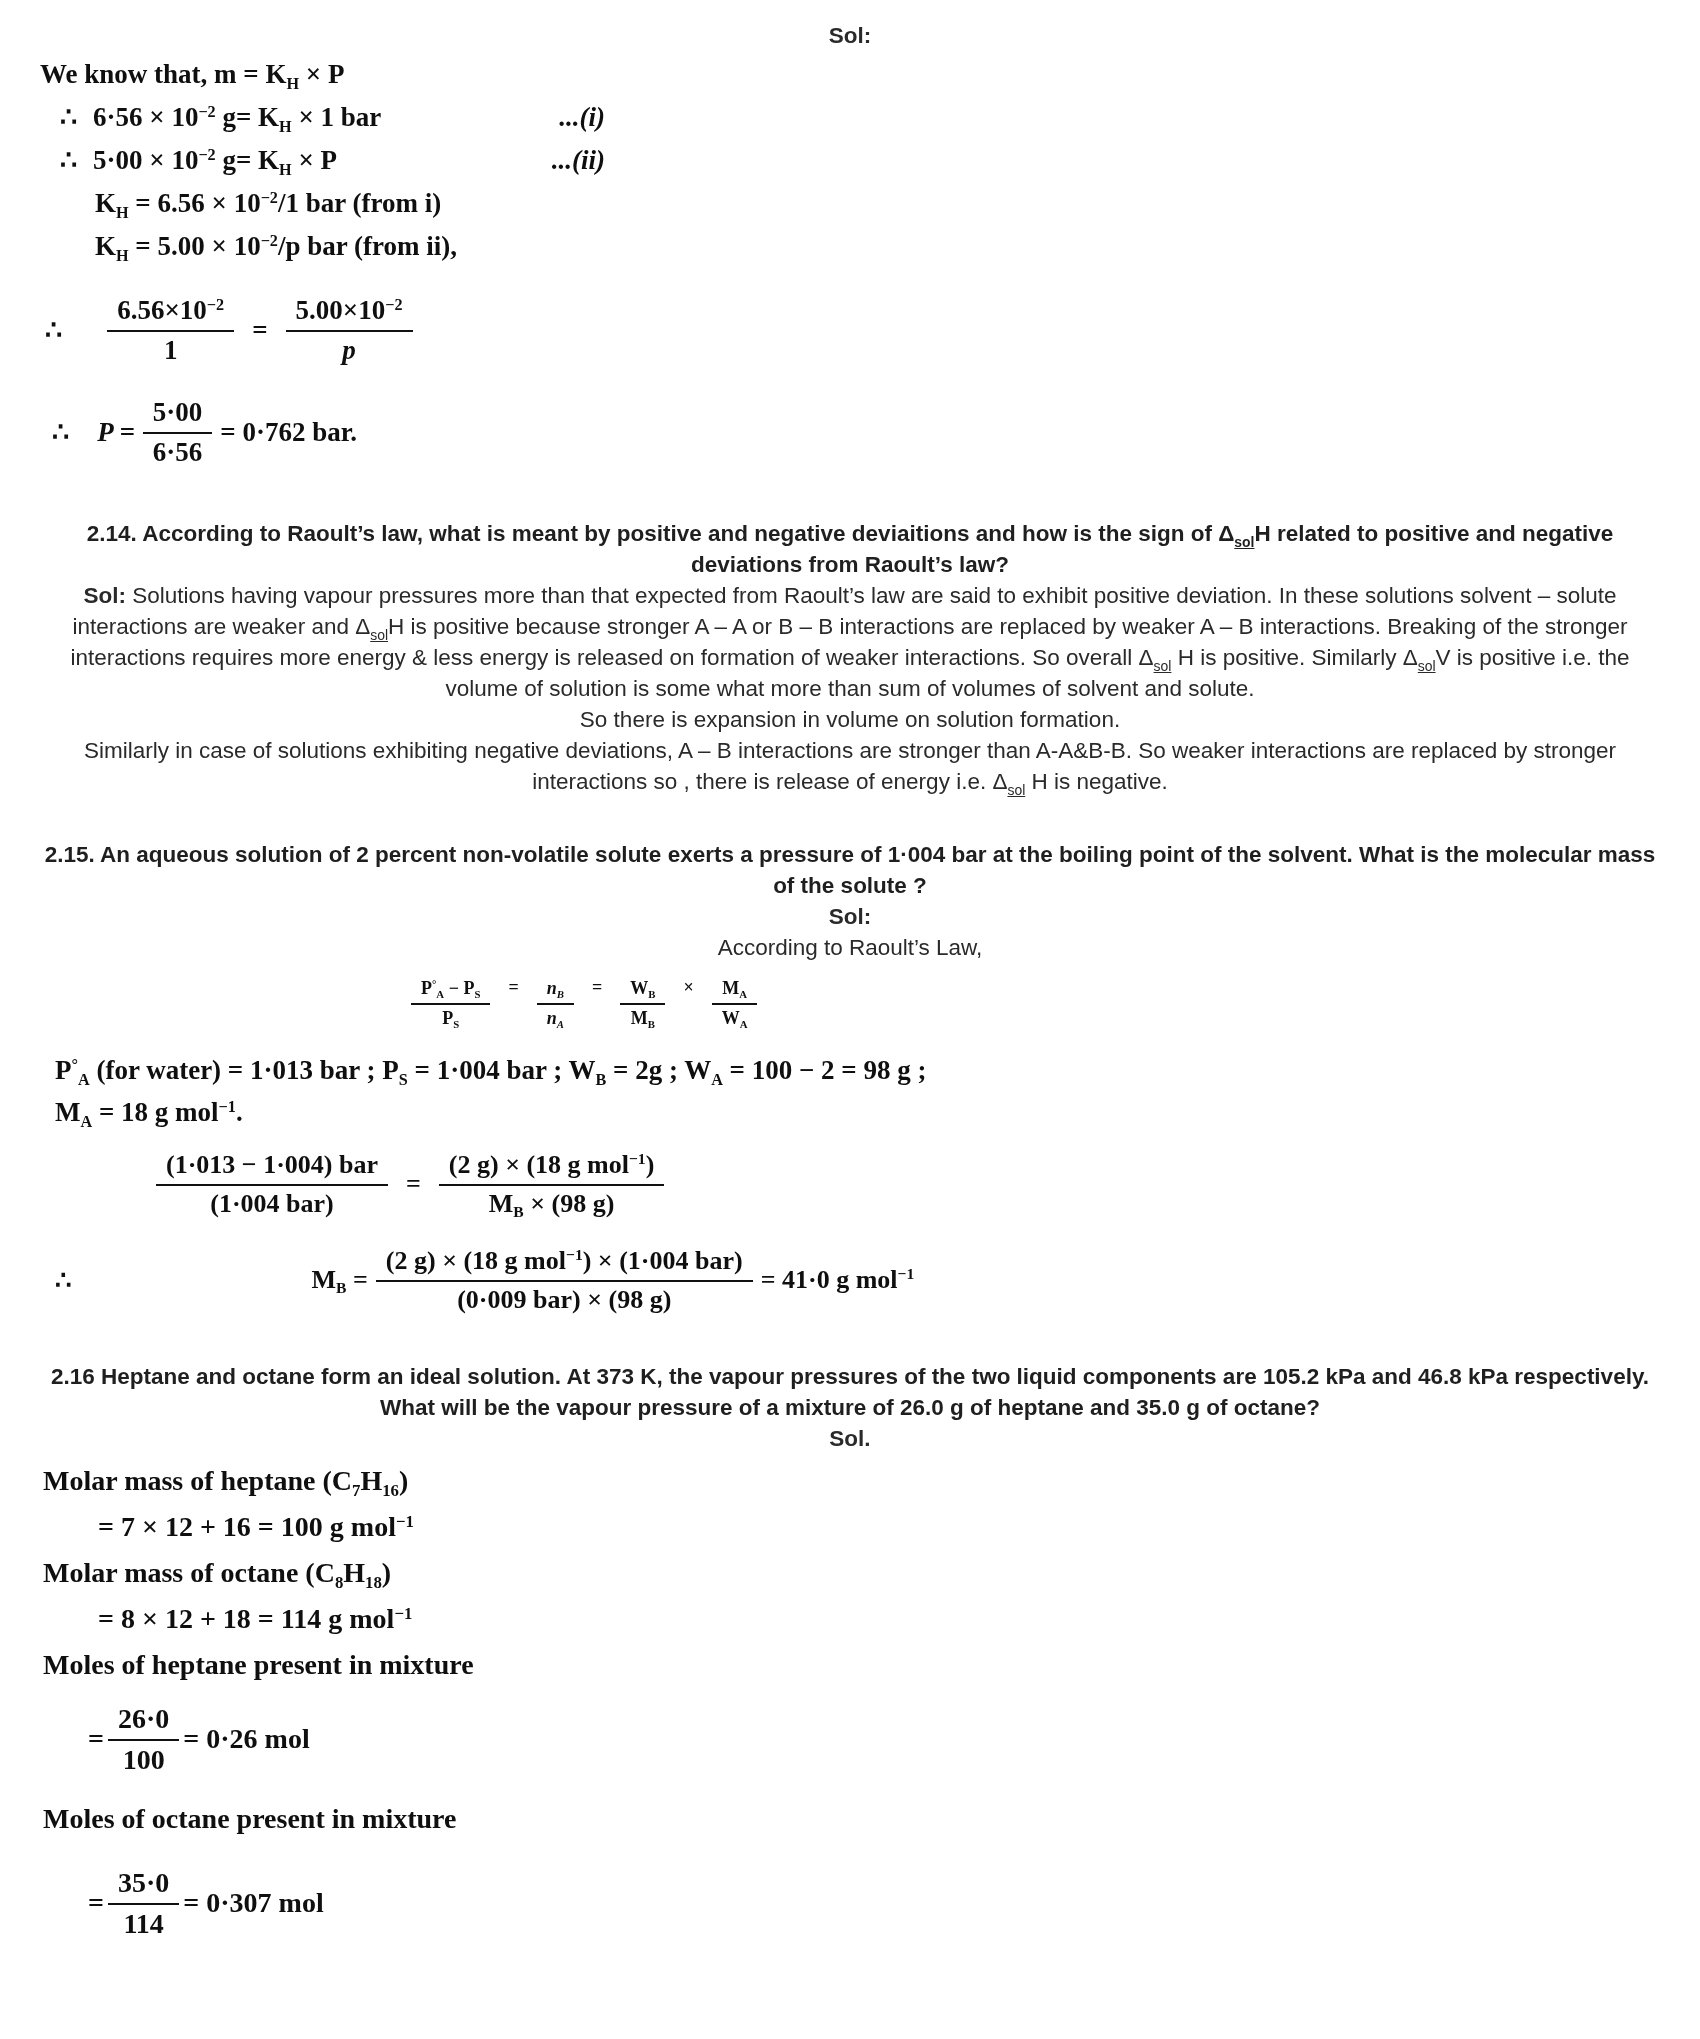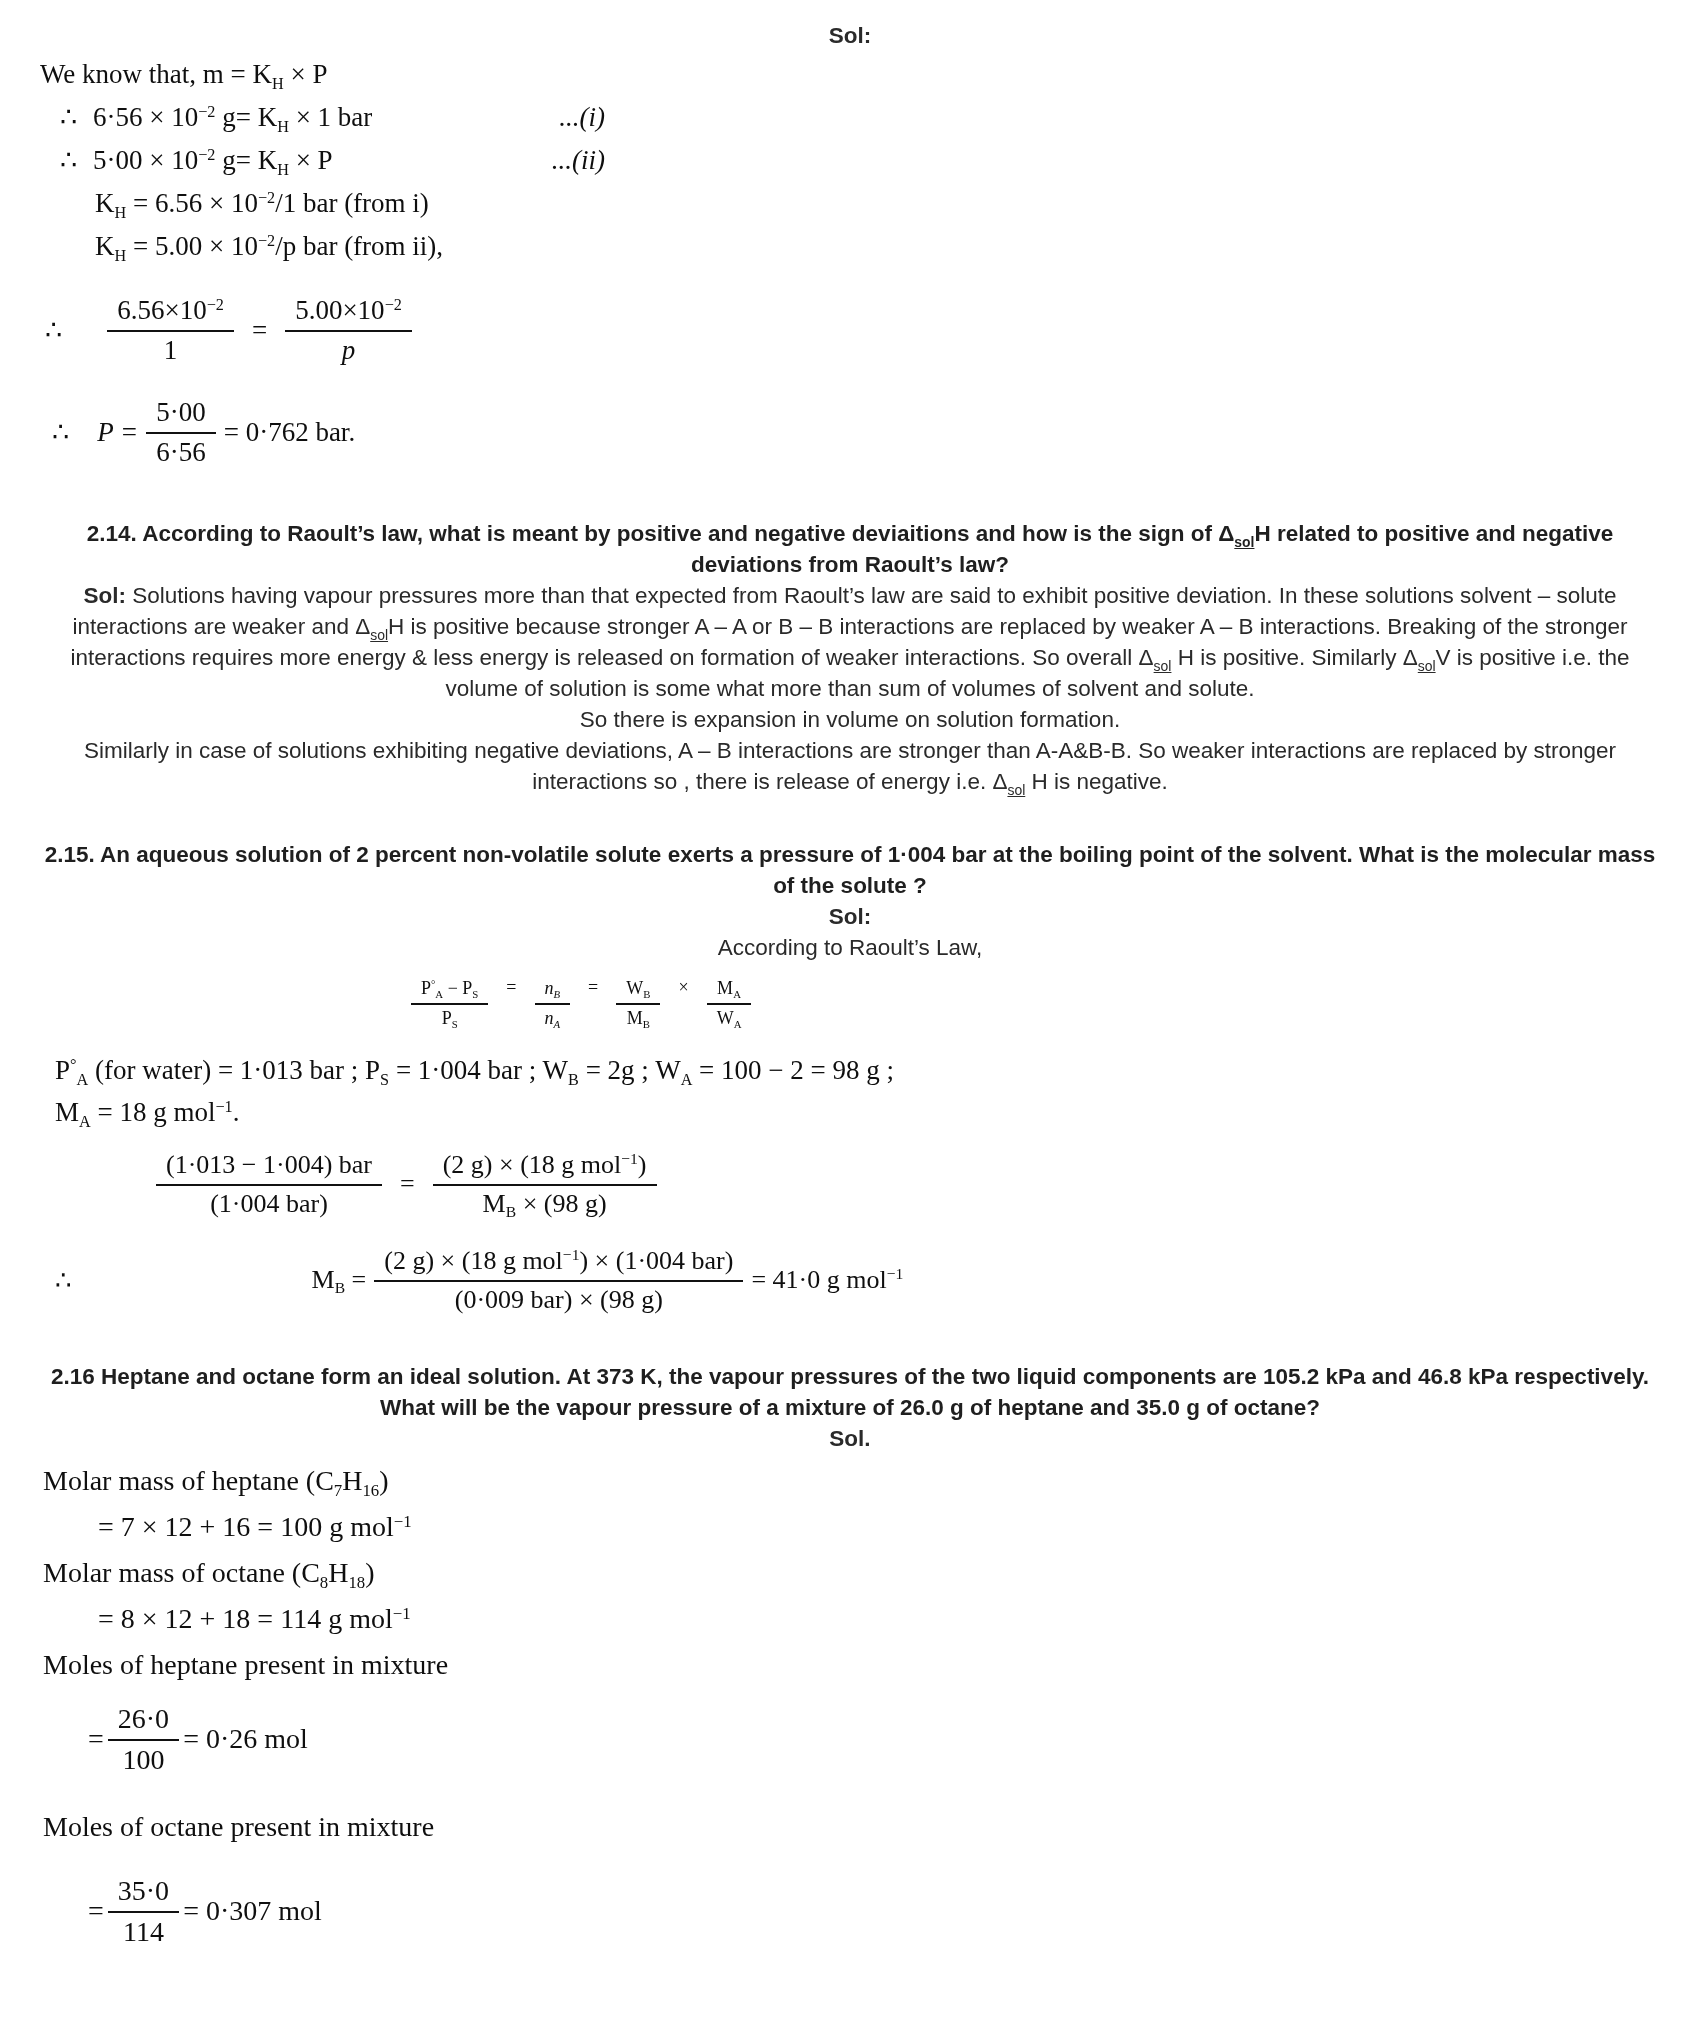--- a/index.html
+++ b/index.html
@@ -11,21 +11,21 @@
     font-family:"Liberation Sans", sans-serif;
     color:#222222;
     overflow:hidden;
   }
   
   .typed{font-size:22.5px;line-height:31px;color:#2a2a2a;text-align:center;}
   .q-head{font-weight:bold;color:#1f1f1f;}
   .sol-label{font-weight:bold;}
   .typed sub{font-size:62%;line-height:0;text-decoration:underline;}
   
-  .scan{font-family:"Liberation Serif", serif;font-weight:400;color:#0f0f0f;}
+  .scan{font-family:"Liberation Serif", serif;font-weight:700;color:#0f0f0f;}
   .scan sub{font-size:60%;line-height:0;vertical-align:-0.35em;}
   .scan sup{font-size:60%;line-height:0;vertical-align:0.55em;}
   .scan1{font-size:27px;}
   .scan1 .line{line-height:43px;}
   .eq-row{display:flex;width:545px;align-items:baseline;line-height:43px;}
   .eq-row .tf{width:33px;flex:none;}
   .eq-row .tag{margin-left:auto;font-style:italic;}
   .frac{display:inline-block;text-align:center;vertical-align:middle;margin:0 8px;}
   .frac .num{display:block;border-bottom:2.5px solid #111;padding:1px 10px 4px;}
   .frac .den{display:block;padding:3px 10px 0;}
@@ -156,21 +156,21 @@
 
   <div class="frac-row" style="margin-top:14px;margin-left:45px;">
     <span>=</span>
     <span class="frac" style="margin:0 4px;">
       <span class="num">26·0</span>
       <span class="den">100</span>
     </span>
     <span>= 0·26 mol</span>
   </div>
 
-  <div class="line" style="margin-top:28px;">Moles of octane present in mixture</div>
+  <div class="line" style="margin-top:20px;">Moles of octane present in mixture</div>
 
   <div class="frac-row" style="margin-top:14px;margin-left:45px;">
     <span>=</span>
     <span class="frac" style="margin:10px 4px;">
       <span class="num">35·0</span>
       <span class="den">114</span>
     </span>
     <span>= 0·307 mol</span>
   </div>
 </div>

